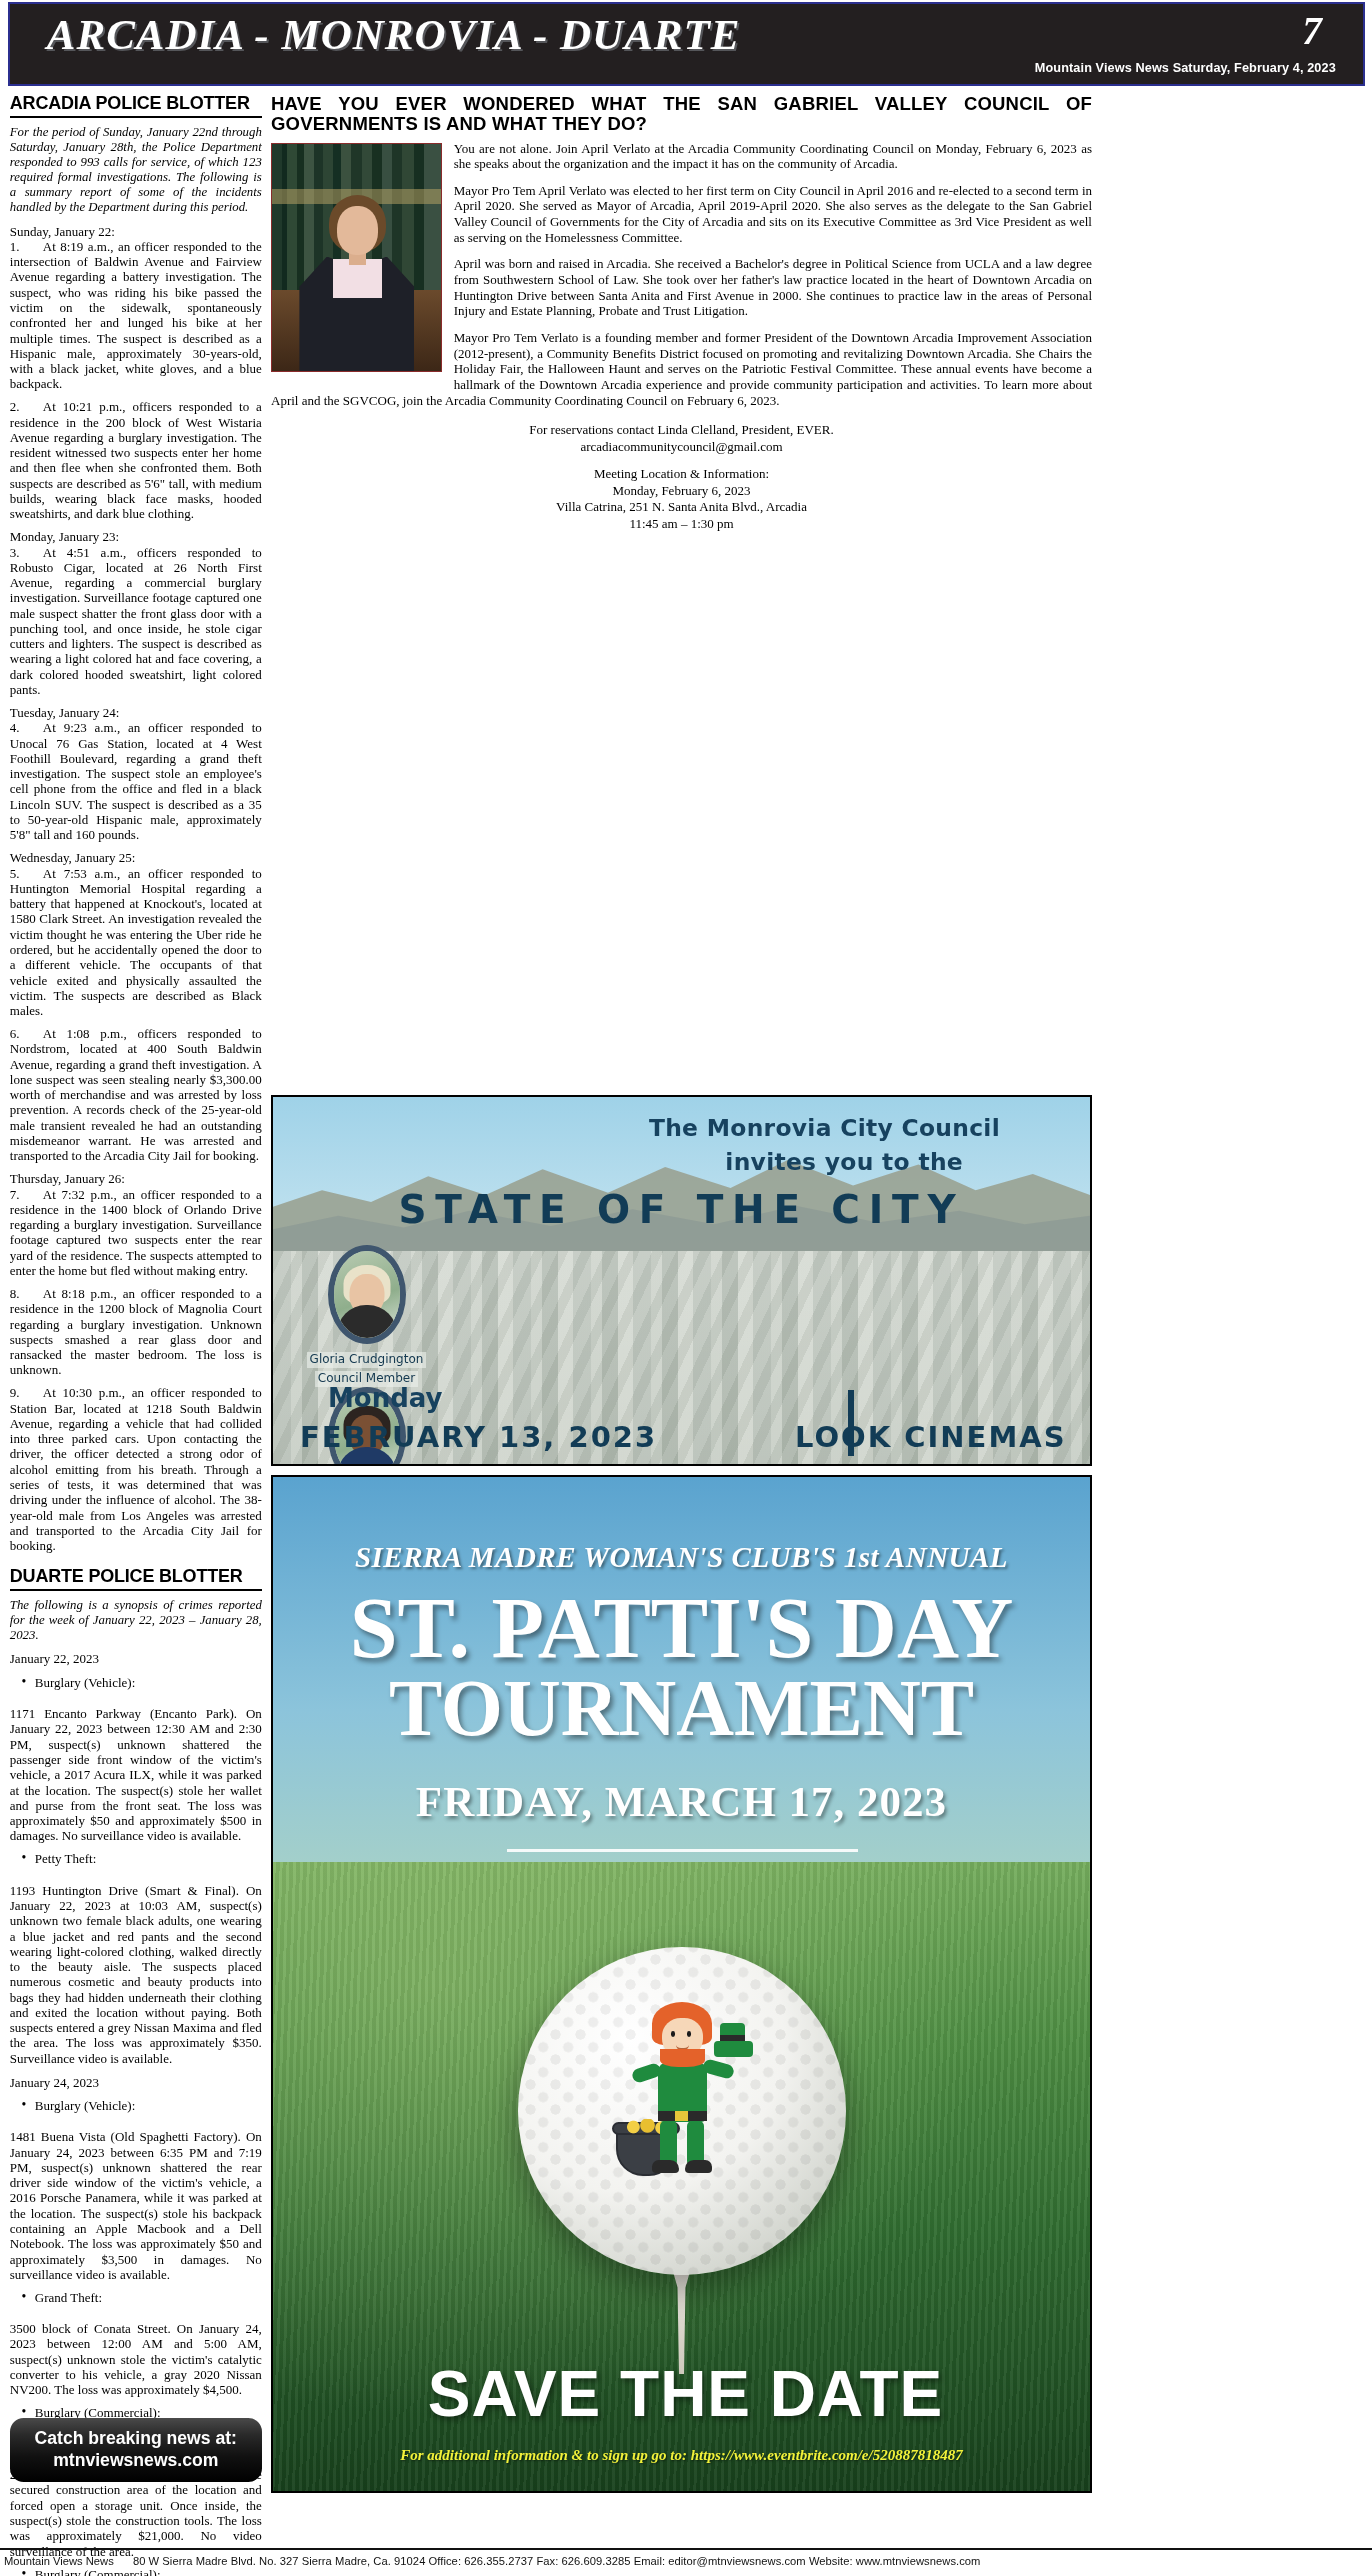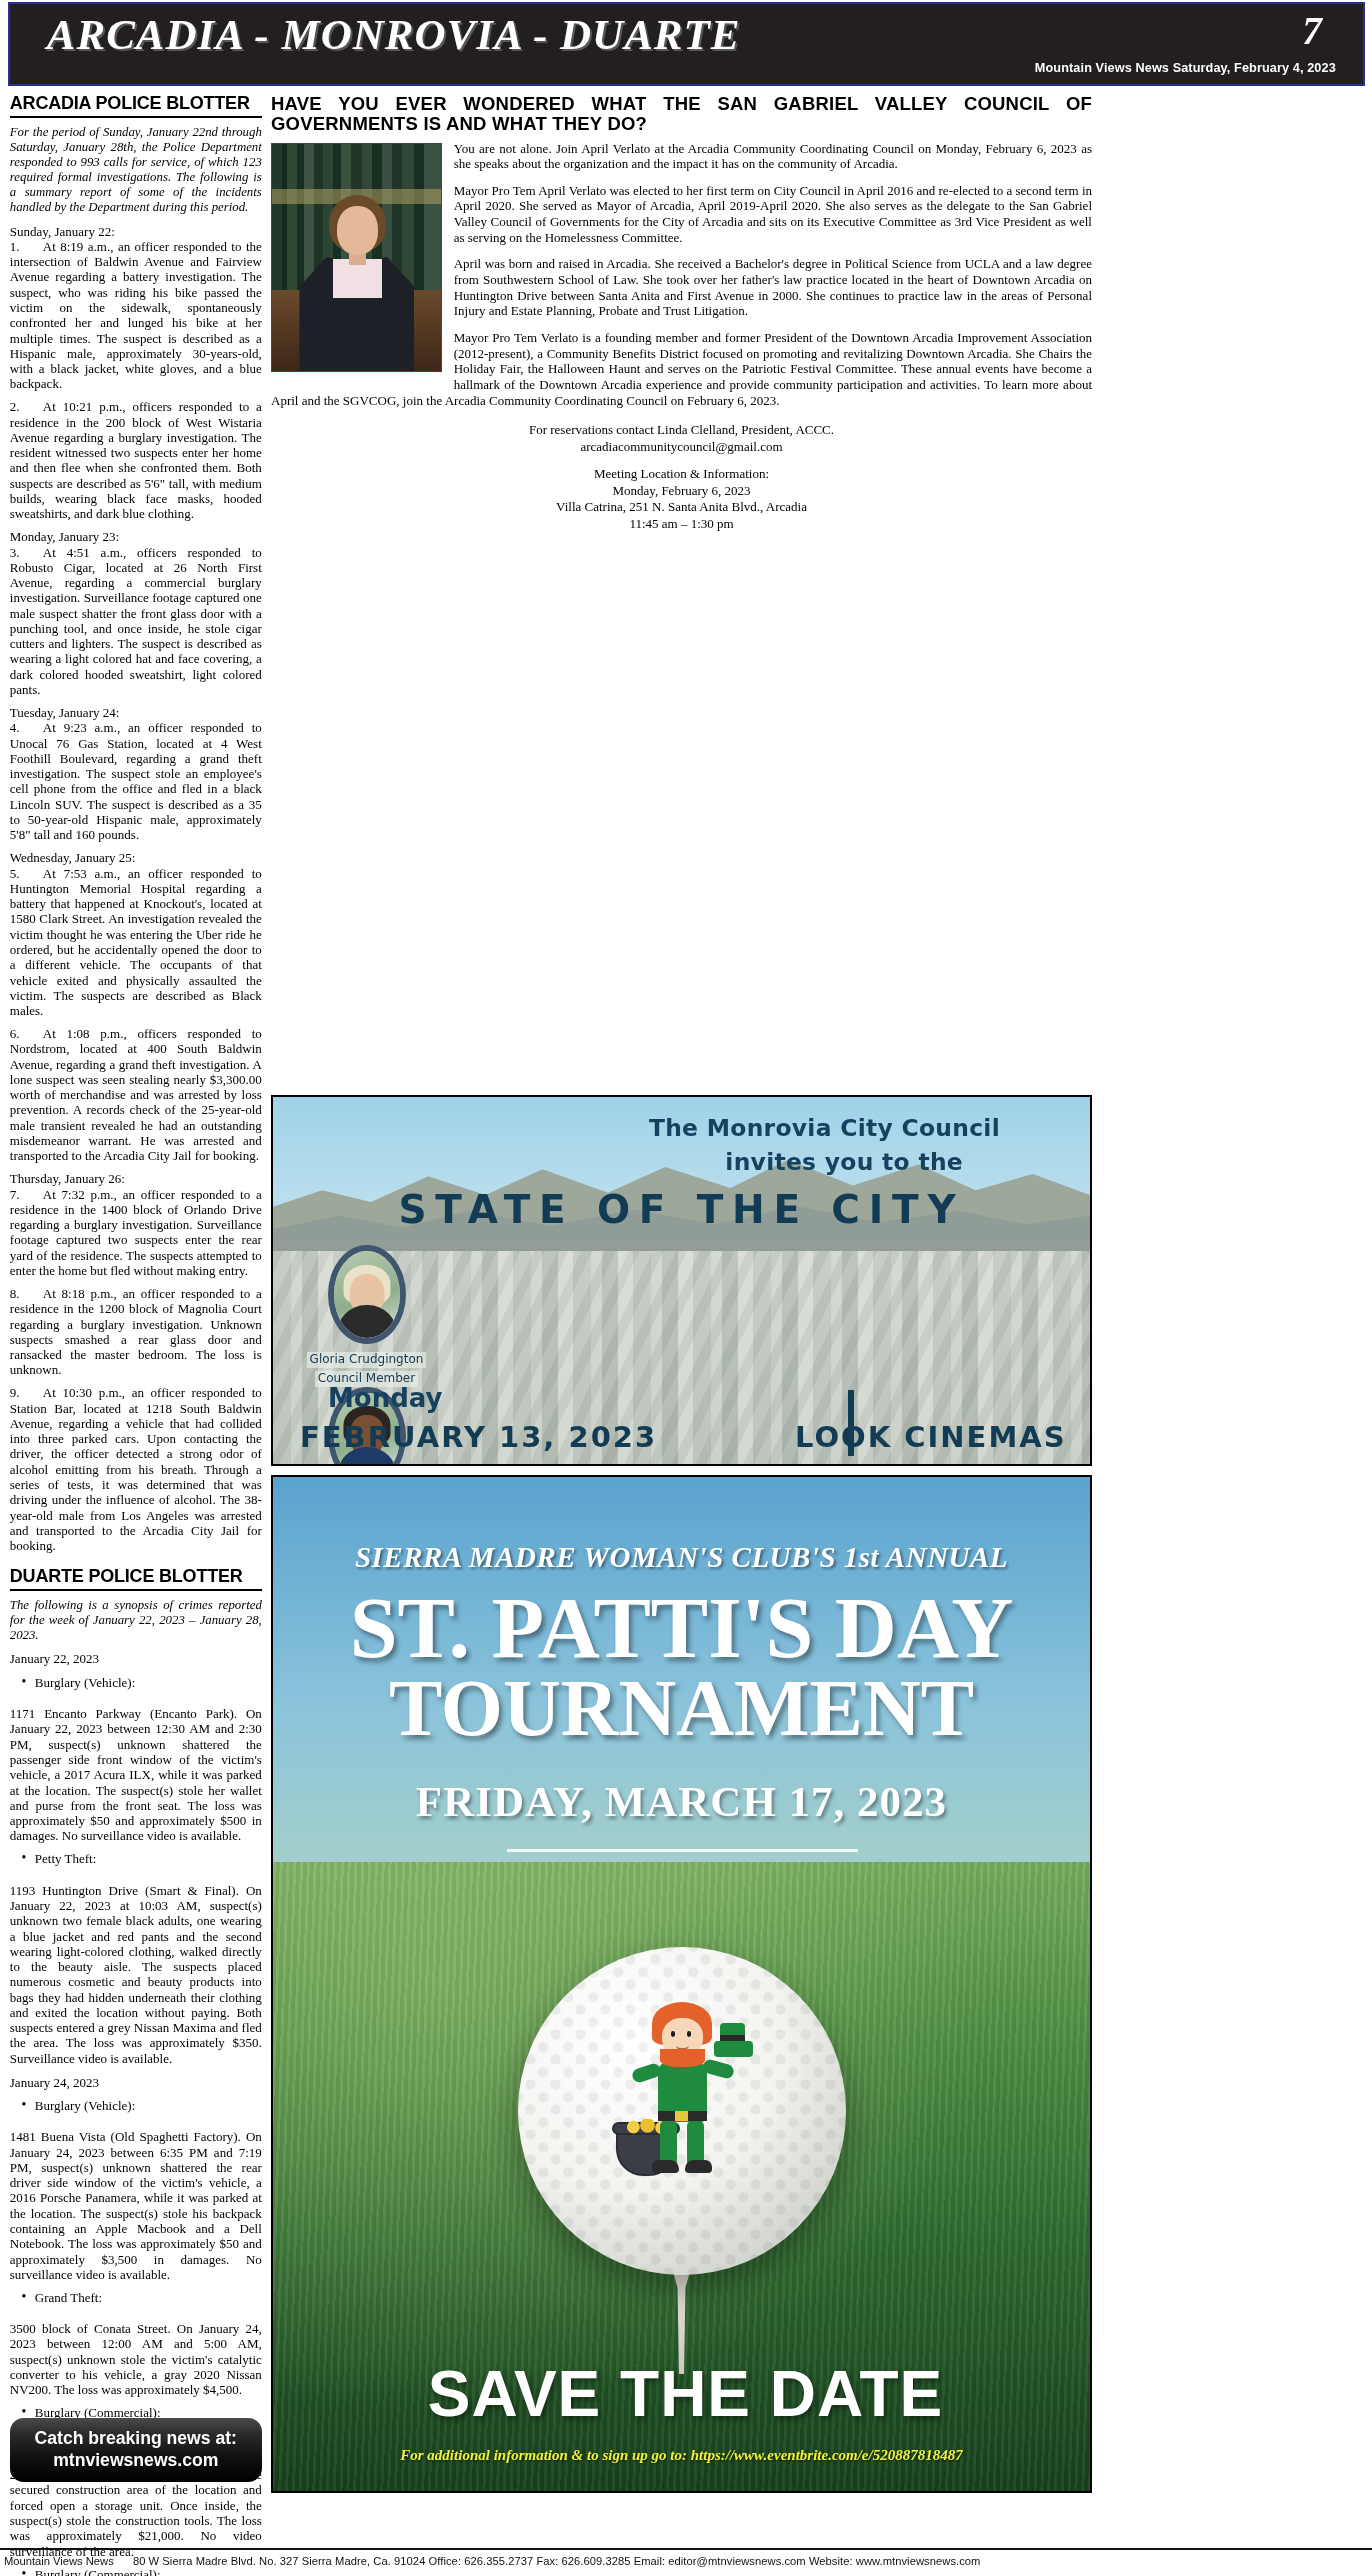--- a/index.html
+++ b/index.html
@@ -472,21 +472,21 @@
     <div class="art-body">
       <p>You are not alone. Join April Verlato at the Arcadia Community Coordinating Council on Monday, February 6, 2023 as she speaks about the organization and the impact it has on the community of Arcadia.</p>
       <p>Mayor Pro Tem April Verlato was elected to her first term on City Council in April 2016 and re-elected to a second term in April 2020.  She served as Mayor of Arcadia, April 2019-April 2020.  She also serves as the delegate to the San Gabriel Valley Council of Governments for the City of Arcadia and sits on its Executive Committee as 3rd Vice President as well as serving on the Homelessness Committee.</p>
       <p>April was born and raised in Arcadia. She received a Bachelor's degree in Political Science from UCLA and a law degree from Southwestern School of Law. She took over her father's law practice located in the heart of Downtown Arcadia on Huntington Drive between Santa Anita and First Avenue in 2000.  She continues to practice law in the areas of Personal Injury and Estate Planning, Probate and Trust Litigation.</p>
       <p>Mayor Pro Tem Verlato is a founding member and former President of the Downtown Arcadia Improvement Association (2012-present), a Community Benefits District focused on promoting and revitalizing Downtown Arcadia.  She Chairs the Holiday Fair, the Halloween Haunt and serves on the Patriotic Festival Committee. These annual events have become a hallmark of the Downtown Arcadia experience and provide community participation and activities. To learn more about April and the SGVCOG, join the Arcadia Community Coordinating Council on February 6, 2023.</p>
     </div>
   </div>
 
   <div class="art-center">
     <div class="blk">
-      <div>For reservations contact Linda Clelland, President, ACCC.</div>
+      <div>For reservations contact Linda Clelland, President, EVER.</div>
       <div>arcadiacommunitycouncil@gmail.com</div>
     </div>
     <div class="blk">
       <div>Meeting Location &amp; Information:</div>
       <div>Monday, February 6, 2023</div>
       <div>Villa Catrina, 251 N. Santa Anita Blvd., Arcadia</div>
       <div>11:45 am – 1:30 pm</div>
     </div>
   </div>
 </div>

